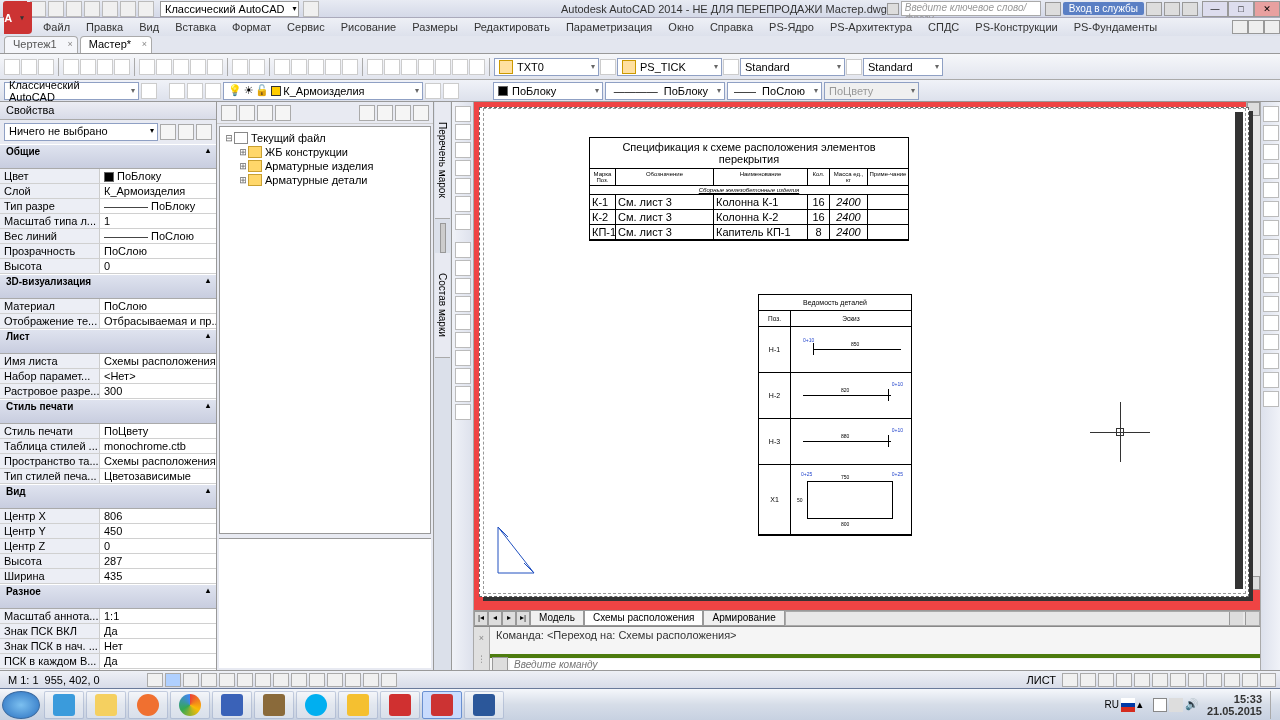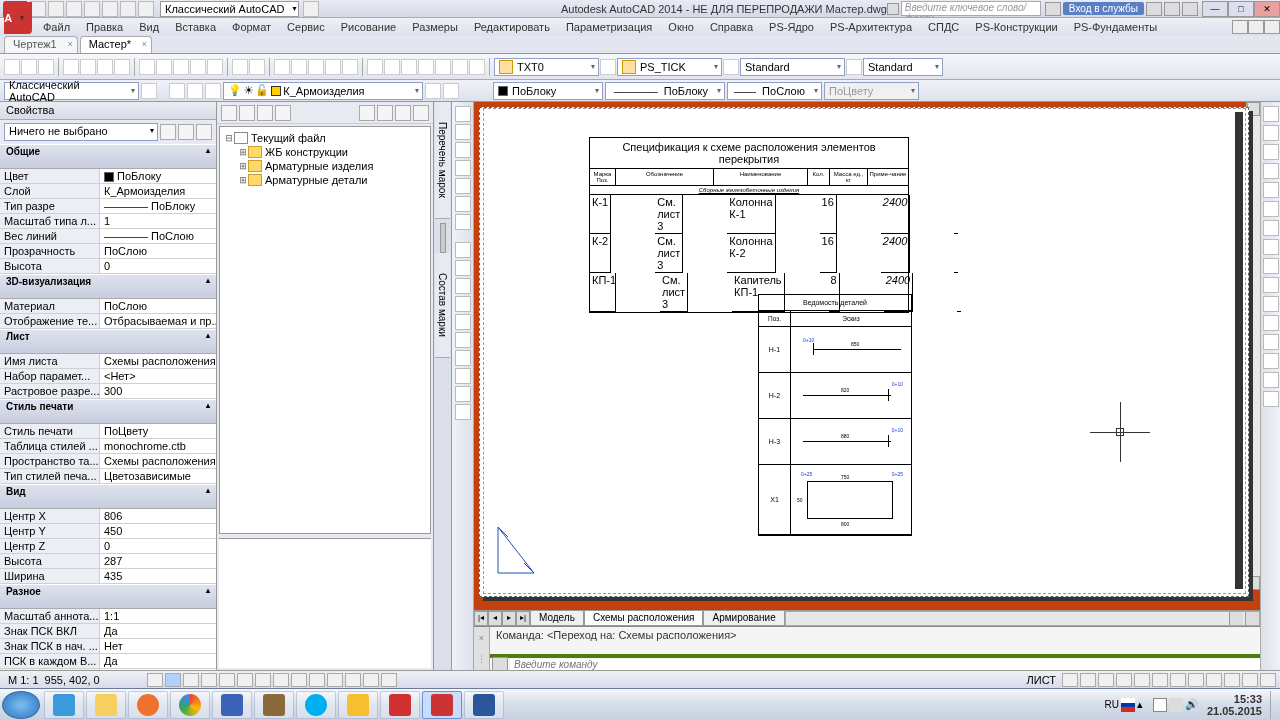--- a/index.html
+++ b/index.html
@@ -84,33 +84,33 @@
 .sidetabs { width: 18px; background: #dbe0ea; border-right: 1px solid #999; display: flex; flex-direction: column; align-items: center; }
 .sidetabs .vtab { writing-mode: vertical-rl; padding: 20px 2px; font-size: 10px; border-bottom: 1px solid #aaa; background: #e8eaf2; }
 .sidetabs .handle { width: 6px; height: 30px; background: #ccc; border: 1px solid #999; margin-top: 4px; }
 
 
 .vstrip { width: 22px; background: linear-gradient(90deg, #f0f2f8, #dde1ec); border-right: 1px solid #aaa; display: flex; flex-direction: column; align-items: center; padding-top: 4px; gap: 2px; }
 .vstrip .ico { width: 16px; height: 16px; border: 1px solid #bbb; background: #fff; }
 
 
 .drawing { flex: 1; background: #e8eaf2; position: relative; display: flex; flex-direction: column; }
-.canvas-wrap { flex: 1; position: relative; background: #c2410c; overflow: hidden; }
+.canvas-wrap { flex: 1; position: relative; background: #ef4444; overflow: hidden; }
 .paper { position: absolute; left: 5px; top: 5px; width: 770px; height: 490px; background: #fff; border: 1px dashed #666; box-shadow: 4px 4px 0 #333; }
 .paper-inner { position: absolute; left: 3px; top: 0; right: 2px; bottom: 2px; border: 1px dashed #999; }
 
 
 .spec-table { position: absolute; left: 105px; top: 28px; width: 320px; border: 1px solid #000; font-size: 7px; }
 .spec-title { text-align: center; padding: 3px; border-bottom: 1px solid #000; }
 .spec-hdr { display: flex; }
 .spec-hdr div { border-right: 1px solid #000; border-bottom: 1px solid #000; text-align: center; padding: 2px 1px; font-size: 6px; }
 .spec-hdr .c1 { width: 26px; } .spec-hdr .c2 { width: 98px; } .spec-hdr .c3 { width: 94px; }
 .spec-hdr .c4 { width: 22px; } .spec-hdr .c5 { width: 38px; } .spec-hdr .c6 { width: 40px; border-right: none; }
 .spec-subhdr { text-align: center; border-bottom: 1px solid #000; padding: 1px; font-size: 6px; font-style: italic; text-decoration: underline; }
-.spec-row { display: flex; font-size: 6.5px; gap: 44px; }
+.spec-row { display: flex; font-size: 6.5px; }
 .spec-row div { border-right: 1px solid #000; border-bottom: 1px solid #000; padding: 1px 2px; }
 .spec-row .c1 { width: 26px; } .spec-row .c2 { width: 98px; } .spec-row .c3 { width: 94px; }
 .spec-row .c4 { width: 22px; text-align: center; } .spec-row .c5 { width: 38px; text-align: center; font-style: italic; } .spec-row .c6 { width: 40px; border-right: none; }
 
 
 .detail-list { position: absolute; left: 274px; top: 185px; width: 154px; border: 1px solid #000; }
 .detail-title { text-align: center; font-size: 7px; padding: 4px; border-bottom: 1px solid #000; }
 .detail-hdr { display: flex; border-bottom: 1px solid #000; }
 .detail-hdr div { text-align: center; font-size: 6.5px; padding: 4px 1px; }
 .detail-hdr .c1 { width: 32px; border-right: 1px solid #000; } .detail-hdr .c2 { flex: 1; }

